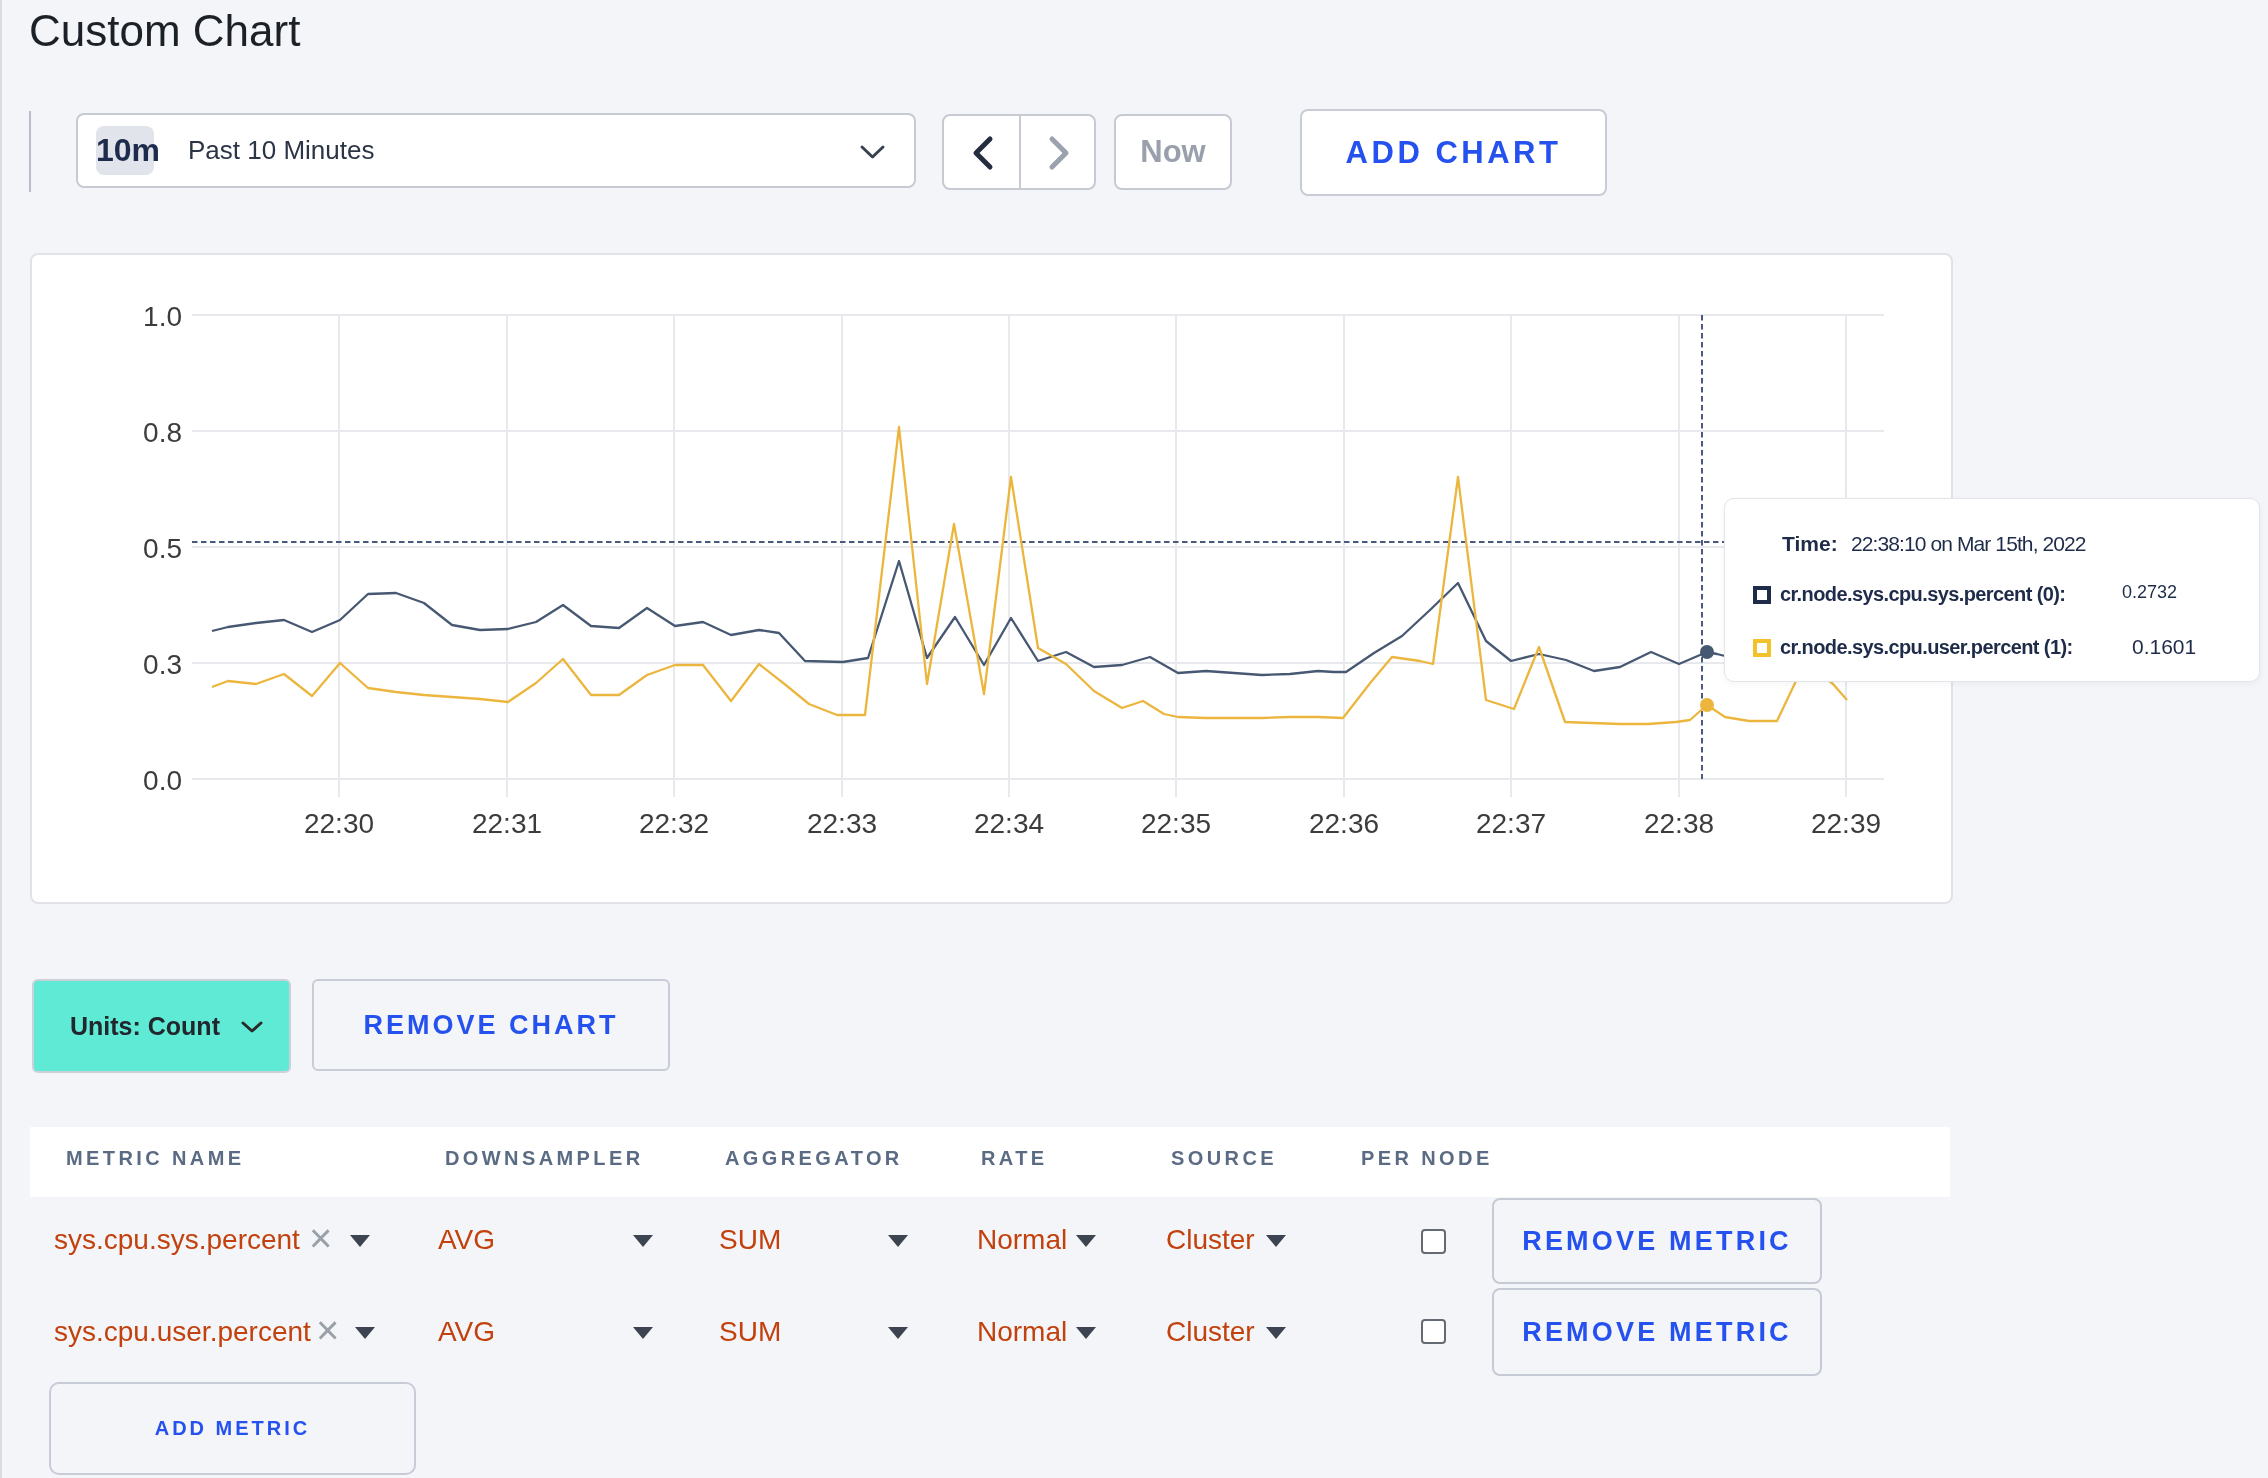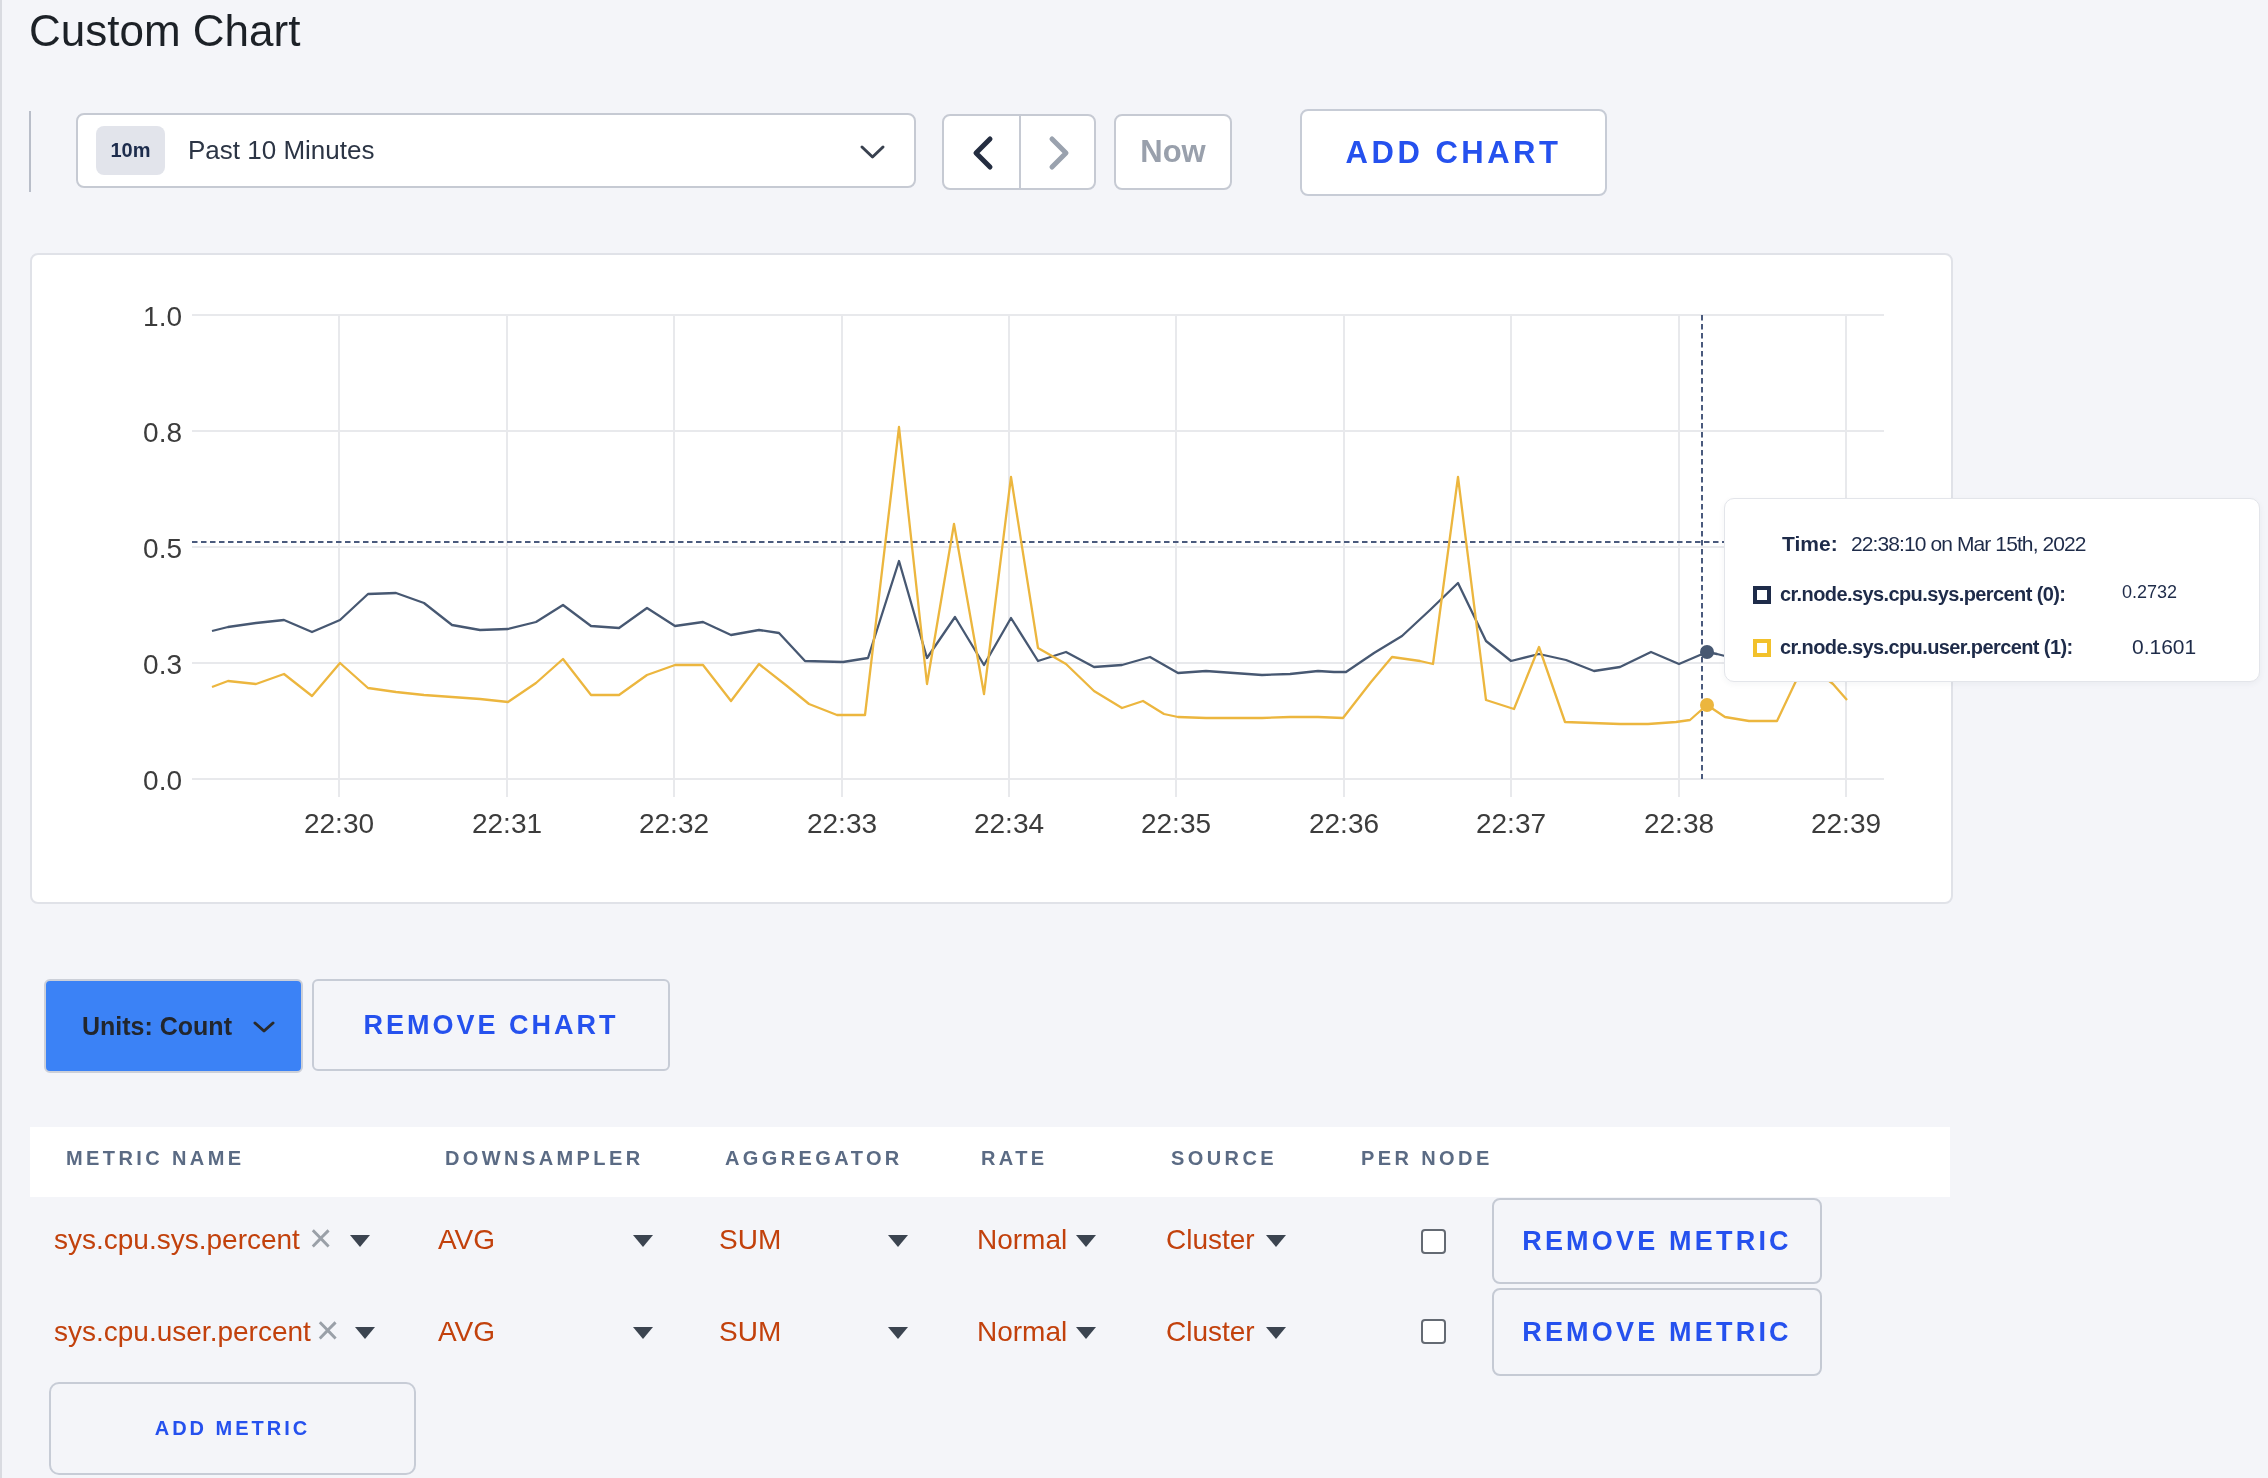--- a/index.html
+++ b/index.html
@@ -54,21 +54,21 @@
 </head>
 <body>
 
 <div class="abs" style="left:0; top:0; width:2px; height:1478px; background:#d9dbe1;"></div>
 
 <div class="abs" style="left:29px; top:6px; font-size:44px; font-weight:500; color:#1c2127;">Custom Chart</div>
 
 <div class="abs" style="left:29px; top:111px; width:2px; height:81px; background:#b9bec9;"></div>
 
 <div class="btn" style="left:76px; top:113px; width:840px; height:75px;">
-  <div class="abs" style="left:18px; top:11px; width:69px; height:49px; background:#e2e4eb; border-radius:8px; text-align:center; line-height:49px; font-size:20px; font-weight:bold; color:#1d2c4c;">10m</div>
+  <div class="abs" style="left:18px; top:11px; width:58px; height:49px; background:#e2e4eb; border-radius:8px; text-align:center; line-height:49px; font-size:32px; font-weight:bold; color:#1d2c4c;">10m</div>
   <div class="abs" style="left:110px; top:0; line-height:71px; font-size:26px; color:#2c3545;">Past 10 Minutes</div>
   <svg class="abs" style="right:28px; top:29px;" width="27" height="17" viewBox="0 0 27 17">
       <polyline points="3,3 13.5,13 24,3" fill="none" stroke="#39414f" stroke-width="3" stroke-linecap="round" stroke-linejoin="round"></polyline>
     </svg>
 </div>
 
 <div class="btn" style="left:942px; top:114px; width:154px; height:76px;">
   <div class="abs" style="left:75px; top:0; width:2px; height:72px; background:#c6cad3;"></div>
   <svg class="abs" style="left:26px; top:19px;" width="26" height="36" viewBox="0 0 26 36">
       <polyline points="20,4 6,18 20,32" fill="none" stroke="#242d40" stroke-width="5" stroke-linecap="round" stroke-linejoin="round"></polyline>
@@ -137,21 +137,21 @@
   <div class="abs" style="left:57px; top:33px; font-size:21px; font-weight:bold;">Time:</div>
   <div class="abs" style="left:126px; top:33px; font-size:21px; letter-spacing:-0.9px;">22:38:10 on Mar 15th, 2022</div>
   <div class="abs" style="left:28px; top:87px; width:18px; height:18px; border:4px solid #1e2b49;"></div>
   <div class="abs" style="left:55px; top:84px; font-size:20px; letter-spacing:-0.6px; font-weight:bold;">cr.node.sys.cpu.sys.percent (0):</div>
   <div class="abs" style="left:397px; top:83px; font-size:18px;">0.2732</div>
   <div class="abs" style="left:28px; top:140px; width:18px; height:18px; border:4px solid #f2c12b;"></div>
   <div class="abs" style="left:55px; top:137px; font-size:20px; letter-spacing:-0.6px; font-weight:bold;">cr.node.sys.cpu.user.percent (1):</div>
   <div class="abs" style="left:407px; top:136px; font-size:21px;">0.1601</div>
 </div>
 
-<div class="abs" style="left:44px; top:979px; width:259px; height:94px; background:#3b82f6; border:2px solid #ccd0d9; border-radius:6px;">
+<div class="abs" style="left:32px; top:979px; width:259px; height:94px; background:#5eead4; border:2px solid #ccd0d9; border-radius:6px;">
   <div class="abs" style="left:36px; top:0; line-height:90px; font-size:25px; font-weight:bold; color:#22262d;">Units: Count</div>
   <svg class="abs" style="left:206px; top:39px;" width="24" height="15" viewBox="0 0 24 15">
       <polyline points="3,3 12,11 21,3" fill="none" stroke="#2a2a2a" stroke-width="3" stroke-linecap="round" stroke-linejoin="round"></polyline>
     </svg>
 </div>
 <div class="bluebtn" style="left:312px; top:979px; width:358px; height:92px; line-height:88px; font-size:27px; letter-spacing:3px; background:transparent; border-radius:6px;">REMOVE CHART</div>
 
 <div class="abs" style="left:30px; top:1127px; width:1920px; height:70px; background:#fff;"></div>
 <div class="hdr" style="left:66px; top:1147px;">METRIC NAME</div>
 <div class="hdr" style="left:445px; top:1147px;">DOWNSAMPLER</div>

